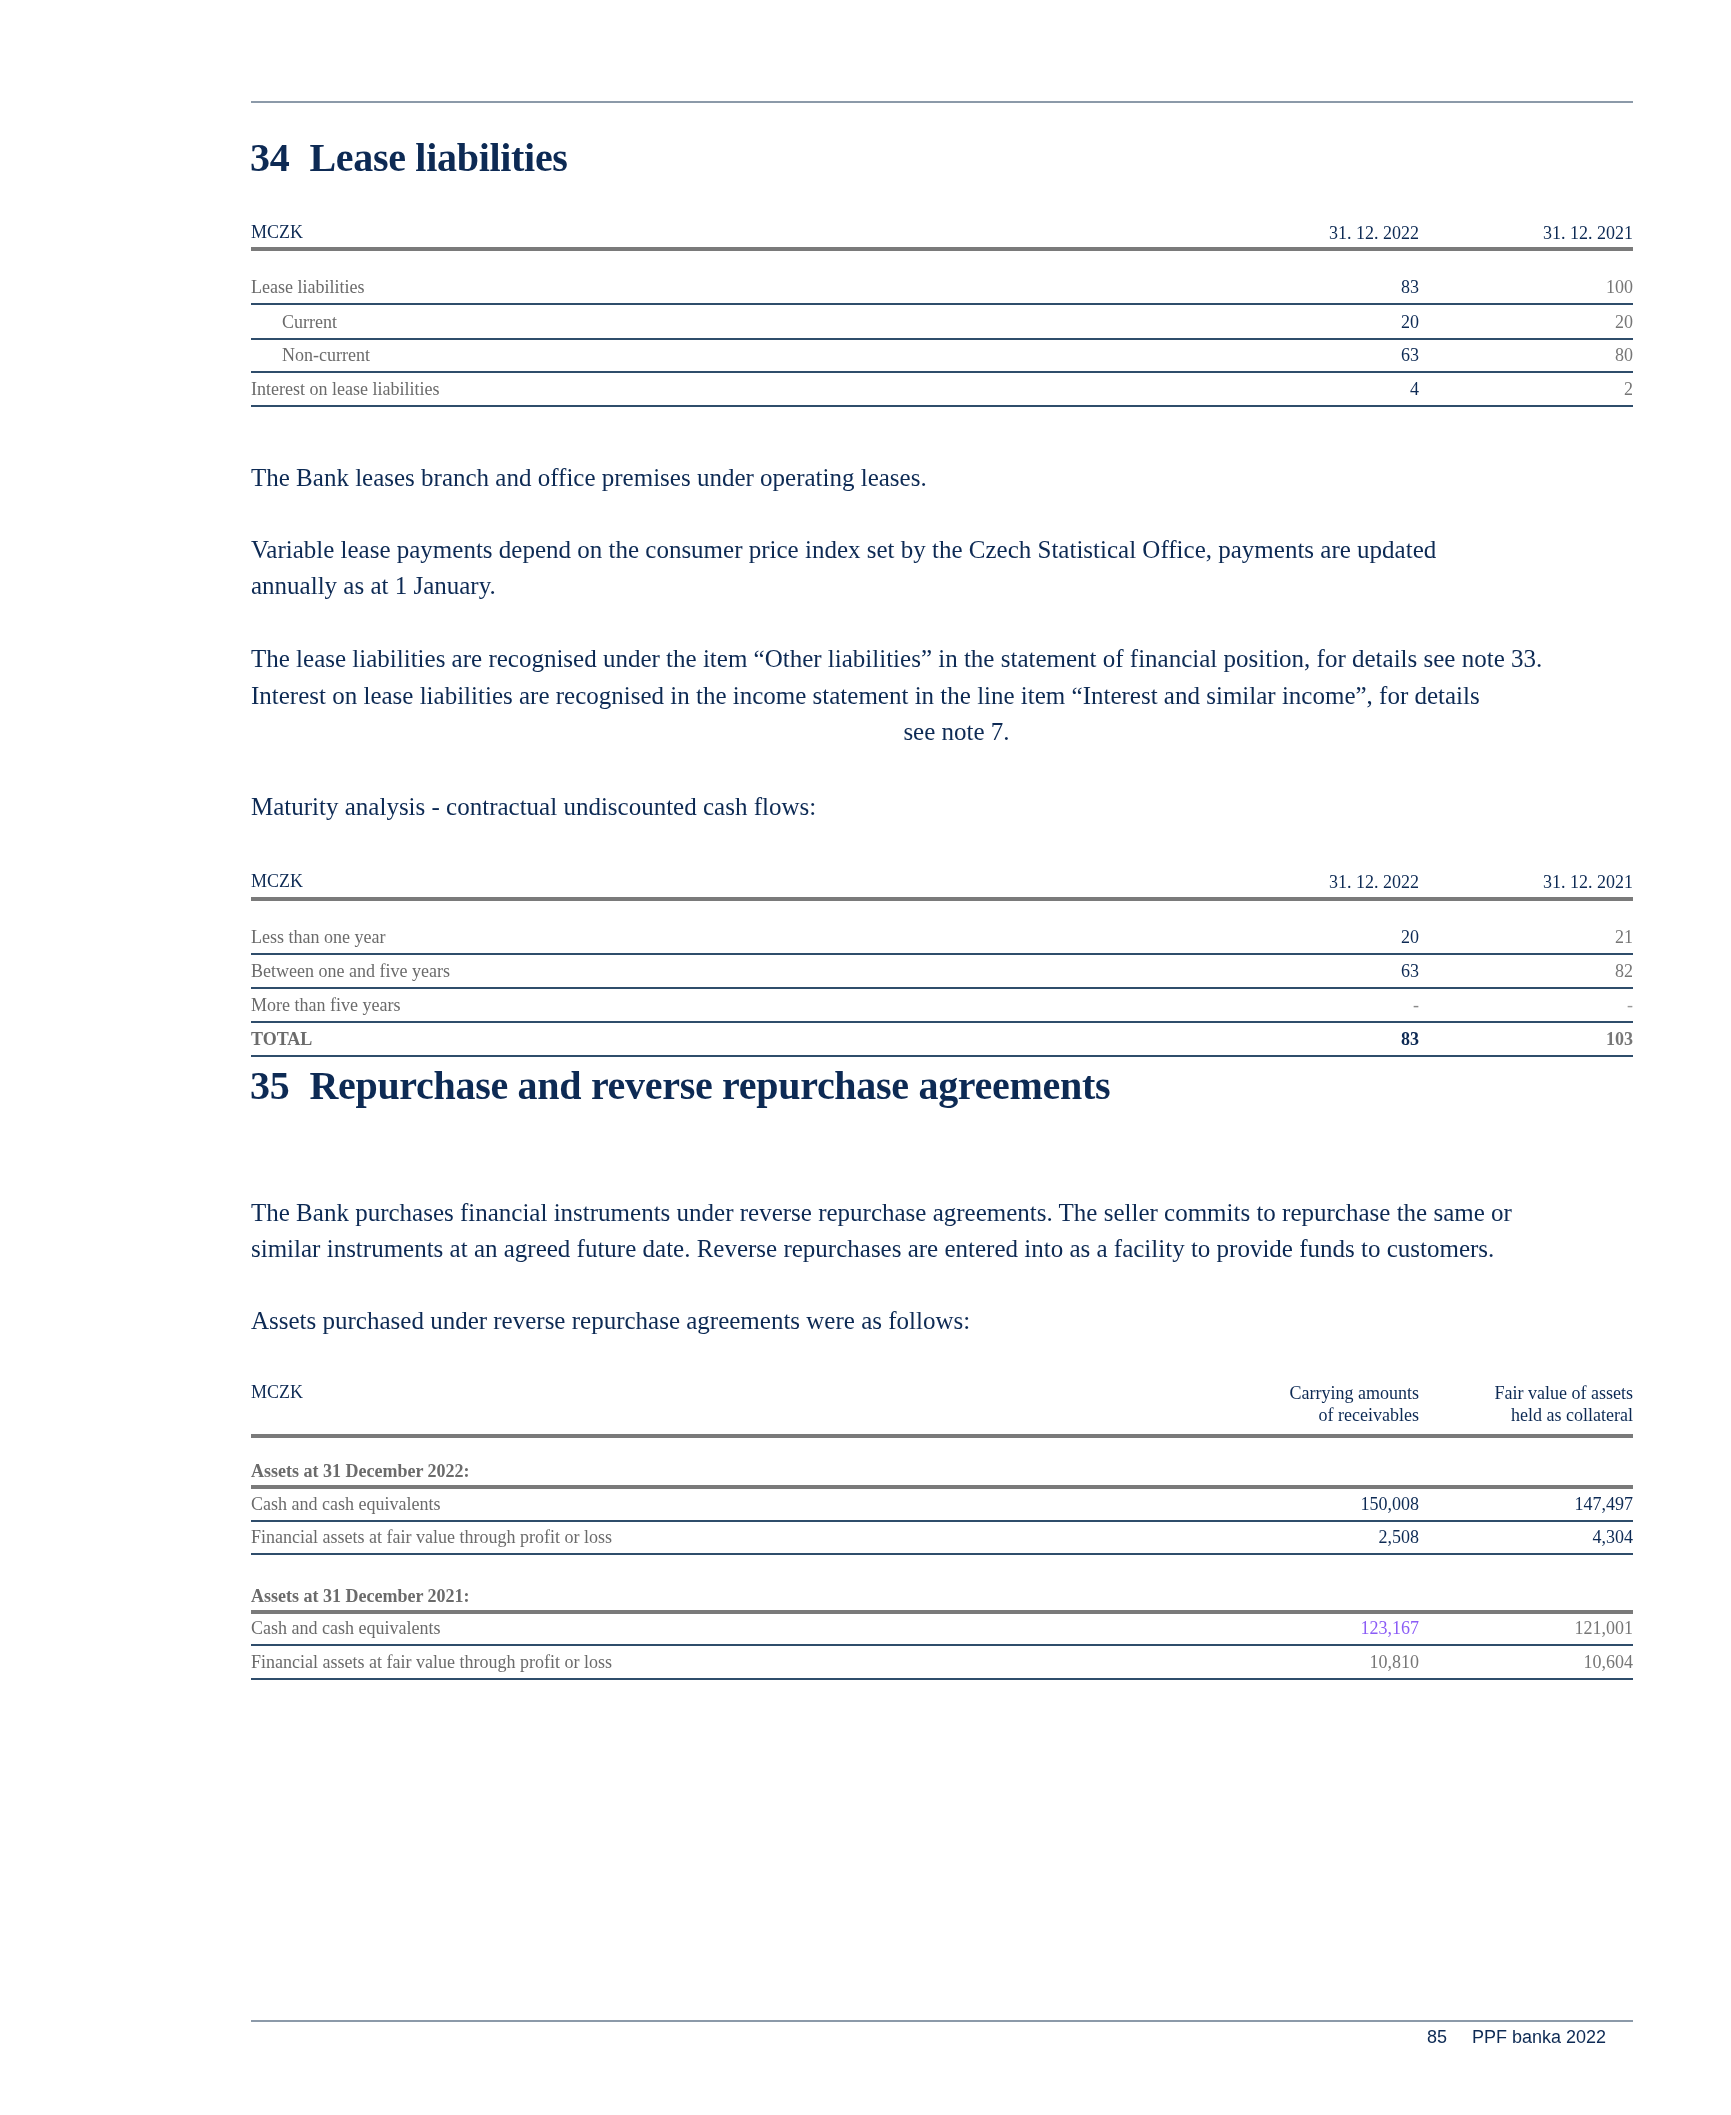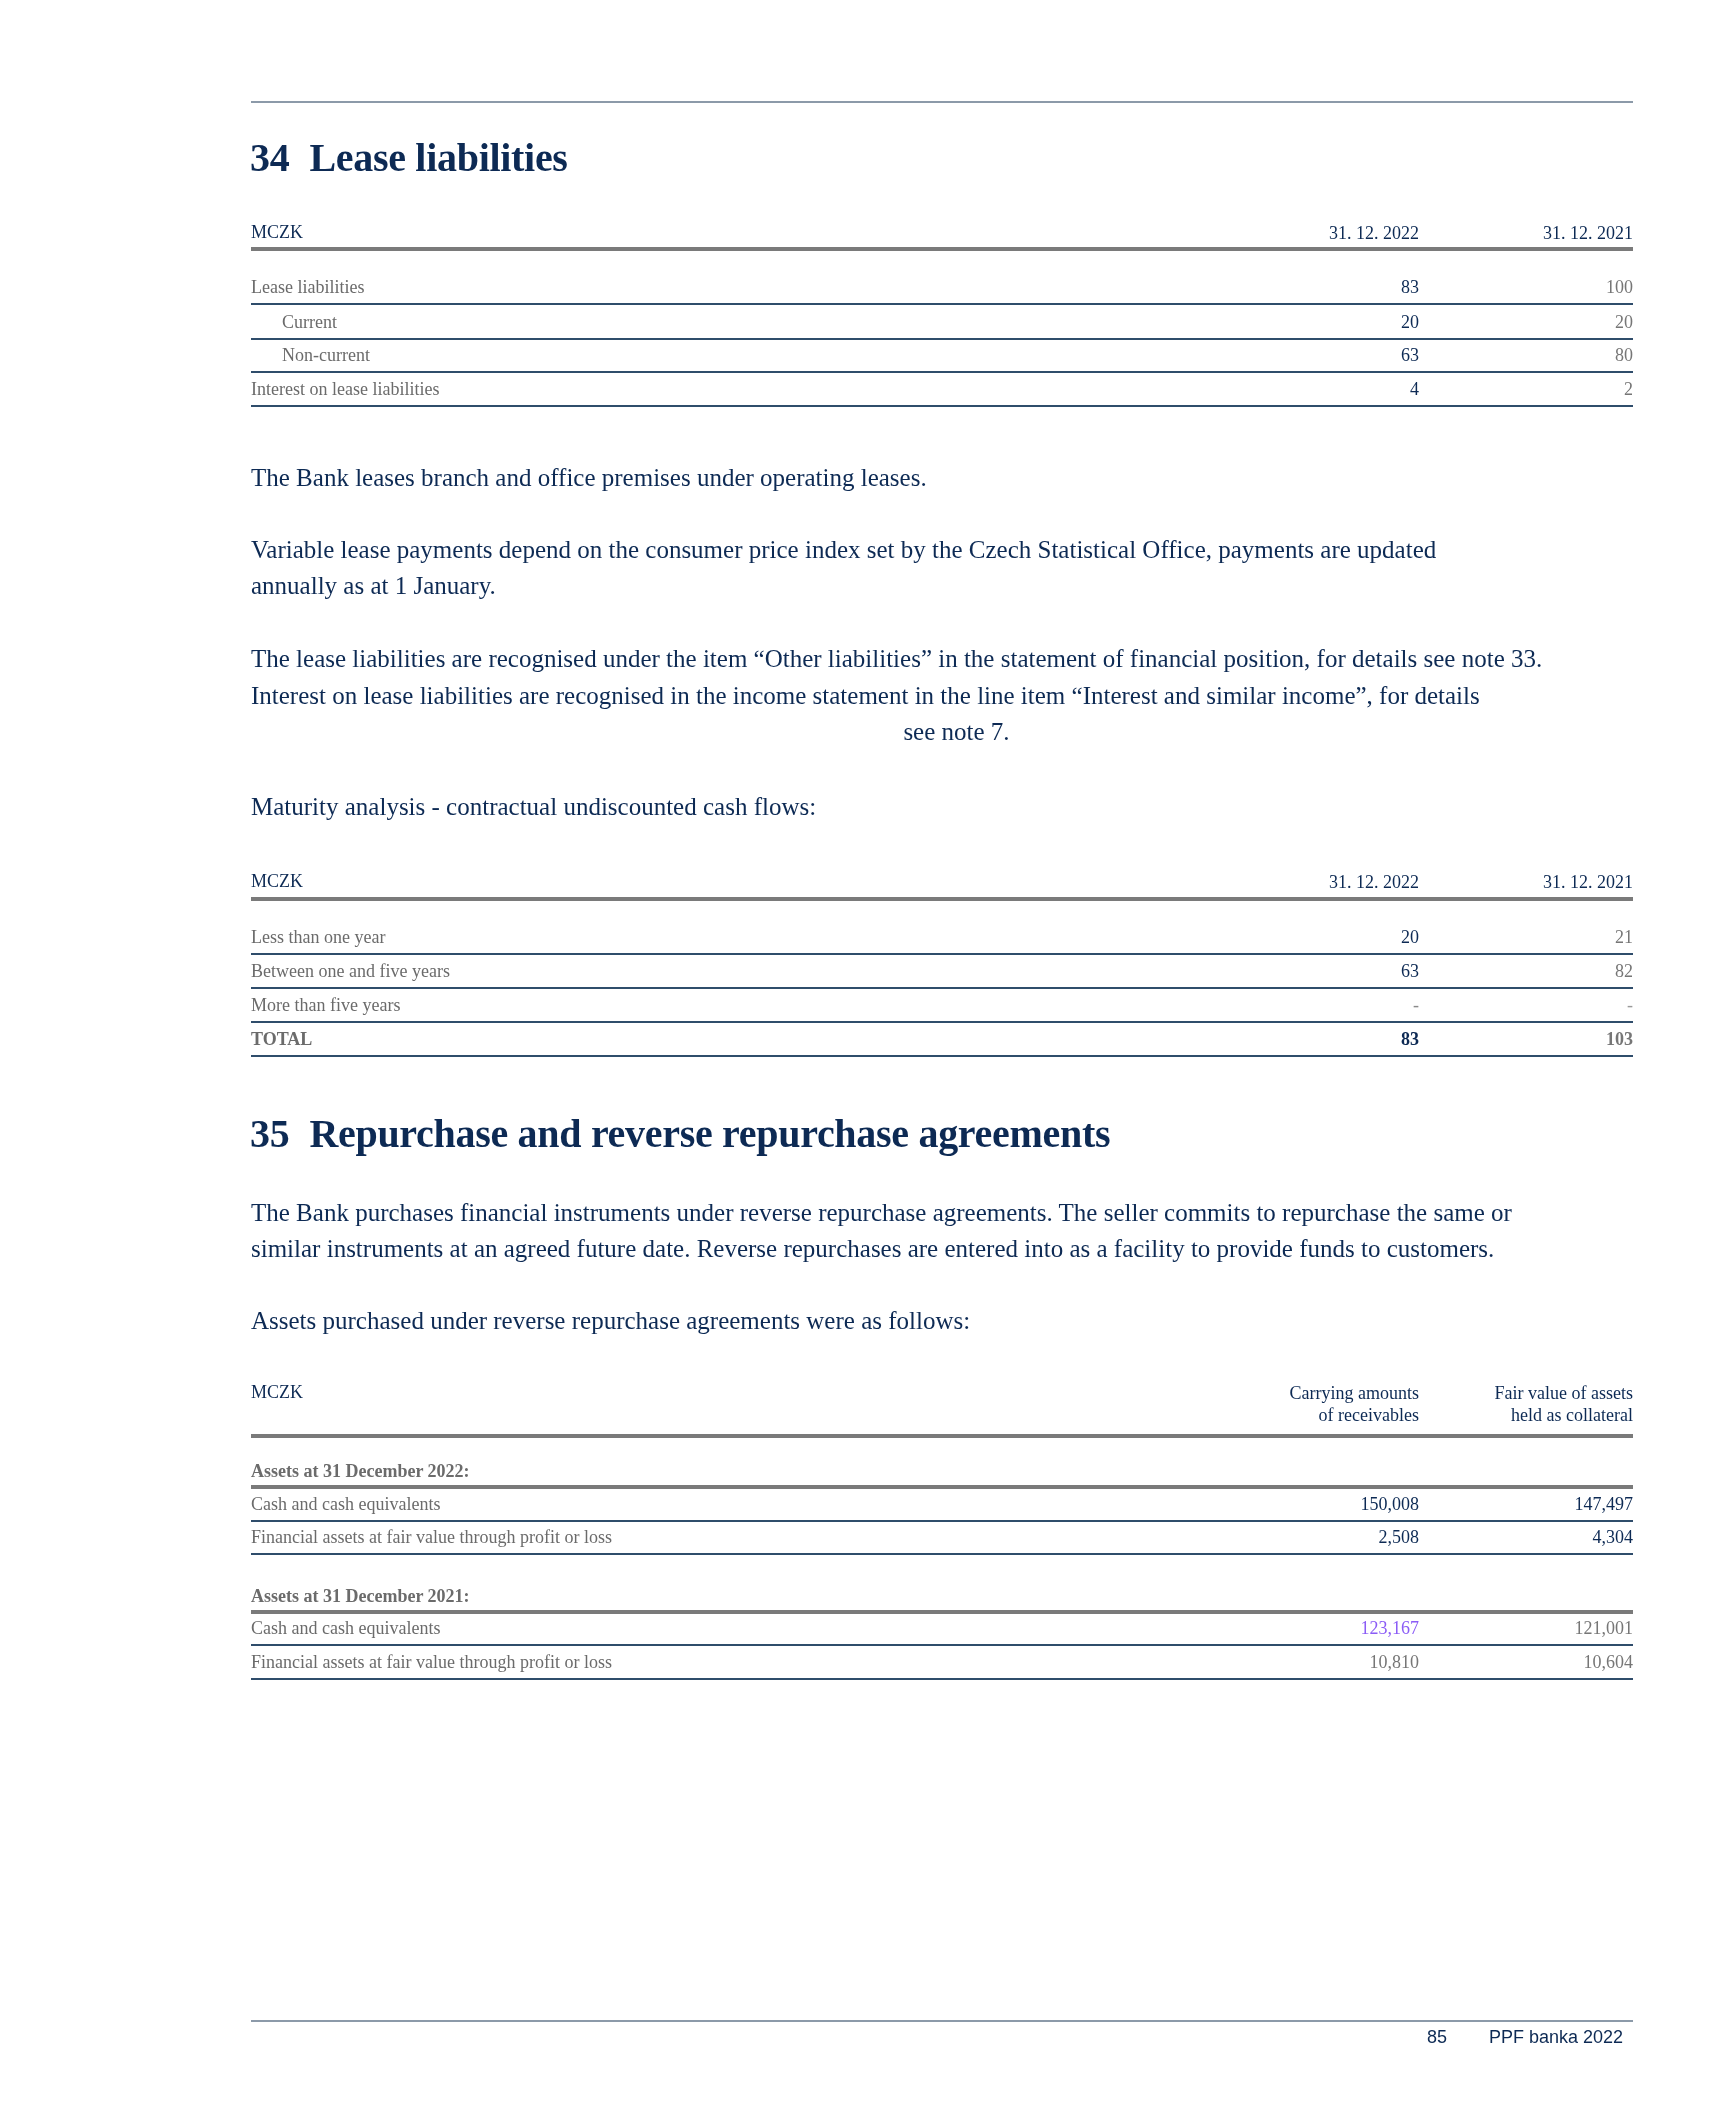--- a/index.html
+++ b/index.html
@@ -101,21 +101,21 @@
     <div class="line"></div>
   </div>
   <div class="row bold" style="top:158px;">
     <span class="lbl">TOTAL</span>
     <span class="v1">83</span>
     <span class="v2">103</span>
     <div class="line"></div>
   </div>
 </div>
 
-<div class="abs h1" style="top:1114px;">
+<div class="abs h1" style="top:1066px;">
   <span class="num">35</span><span>Repurchase and reverse repurchase agreements</span>
 </div>
 
 <div class="abs para" style="top:1195px;">The Bank purchases financial instruments under reverse repurchase agreements. The seller commits to repurchase the same or</div>
 <div class="abs para" style="top:1231px;">similar instruments at an agreed future date. Reverse repurchases are entered into as a facility to provide funds to customers.</div>
 <div class="abs para" style="top:1303px;">Assets purchased under reverse repurchase agreements were as follows:</div>
 
 <div class="tbl" style="top:1380px;">
   <div class="abs" style="left:0; top:1.8px; color:#0d2a54;">MCZK</div>
   <div class="colhead" style="right:214px; top:1.8px;">
@@ -158,14 +158,14 @@
   <div class="row" style="top:267px;">
     <span class="lbl">Financial assets at fair value through profit or loss</span>
     <span class="v1" style="color:#767676;">10,810</span>
     <span class="v2">10,604</span>
     <div class="line"></div>
   </div>
 </div>
 
 <div class="abs footer-rule"></div>
 <div class="abs footer" style="left:1427px;">85</div>
-<div class="abs footer" style="right:108px;margin-left:16px;">PPF banka 2022</div>
+<div class="abs footer" style="right:125px;margin-left:16px;">PPF banka 2022</div>
 
 
 </body></html>

